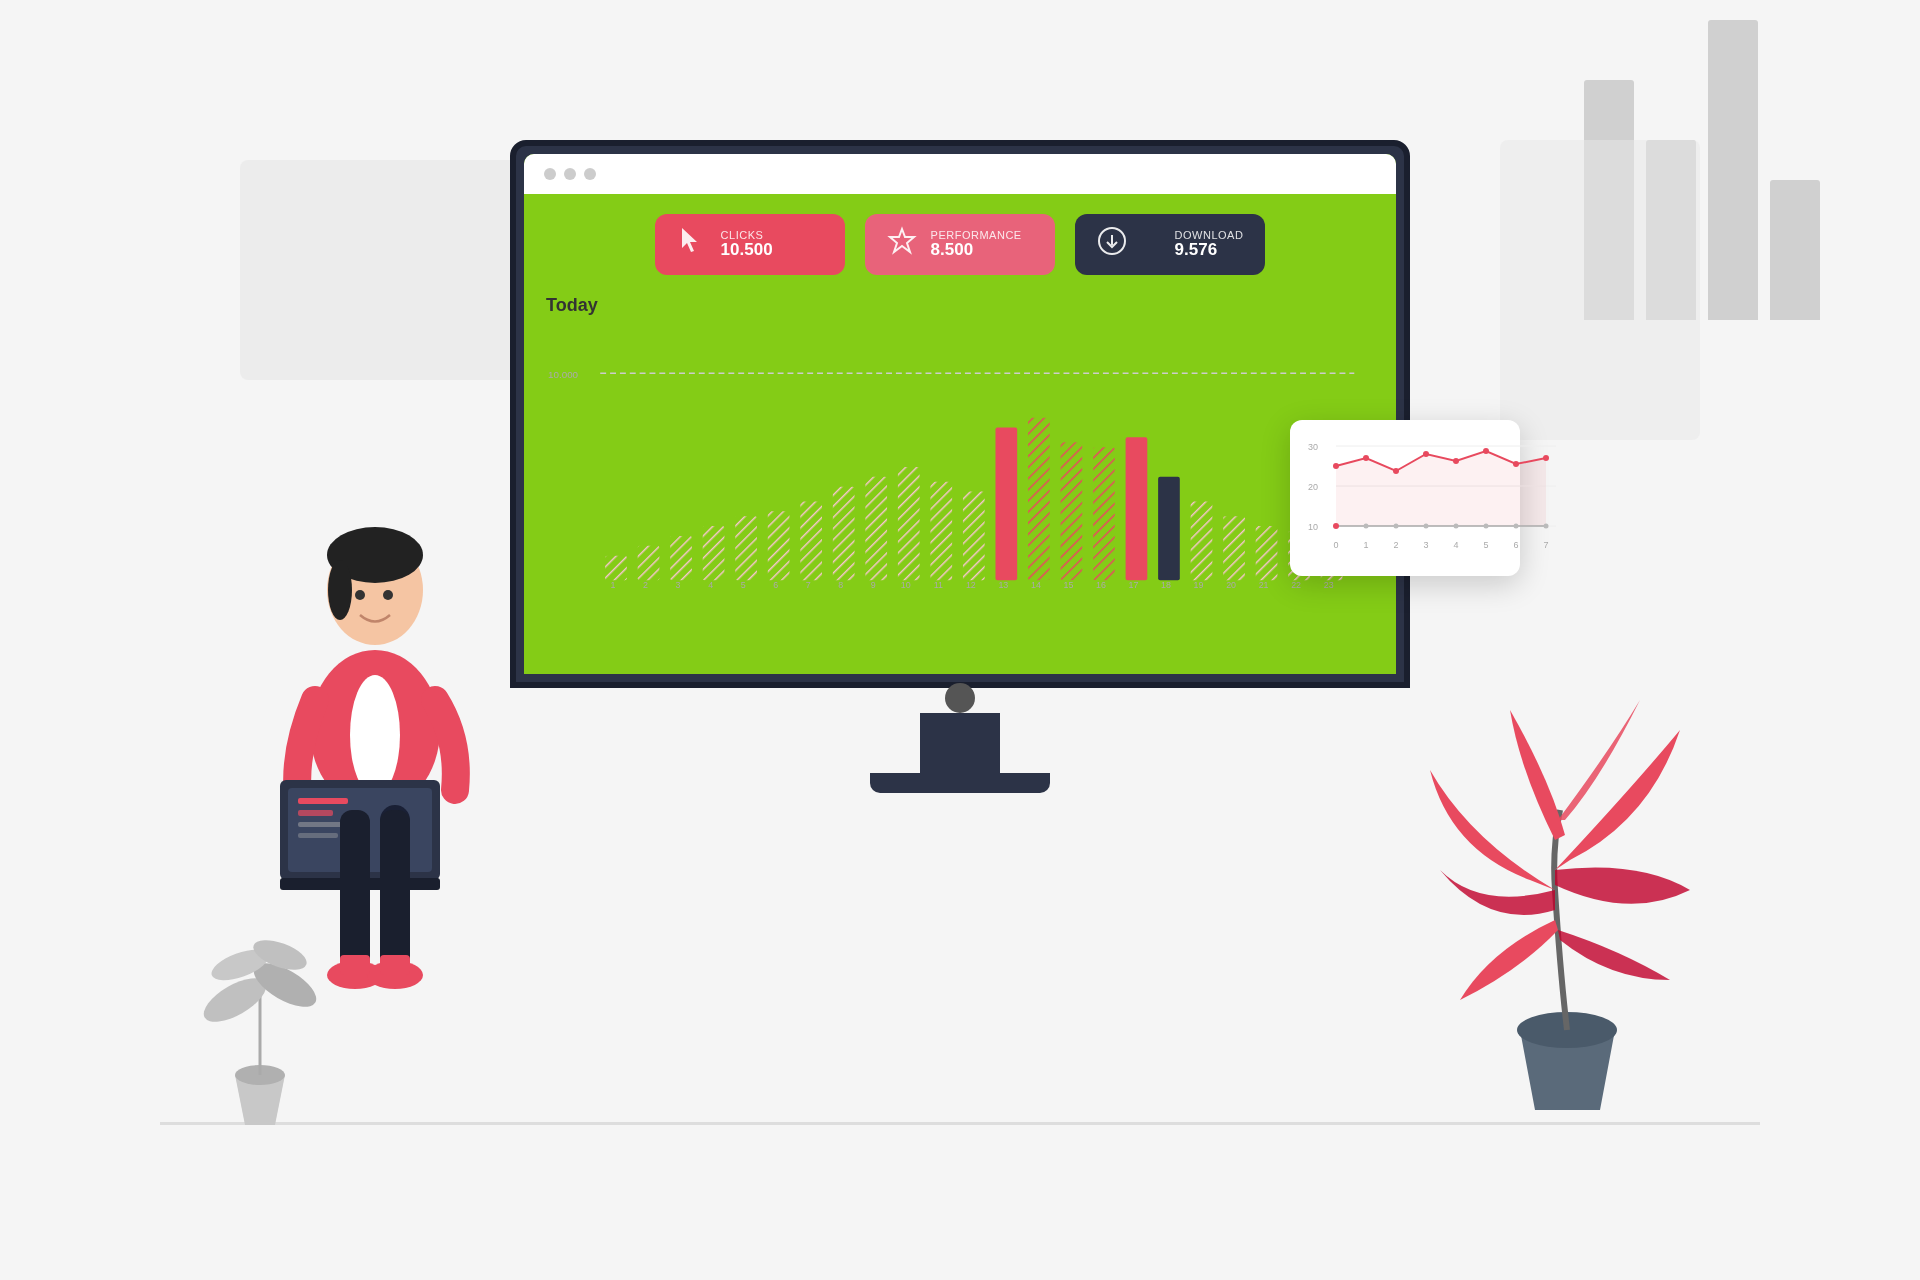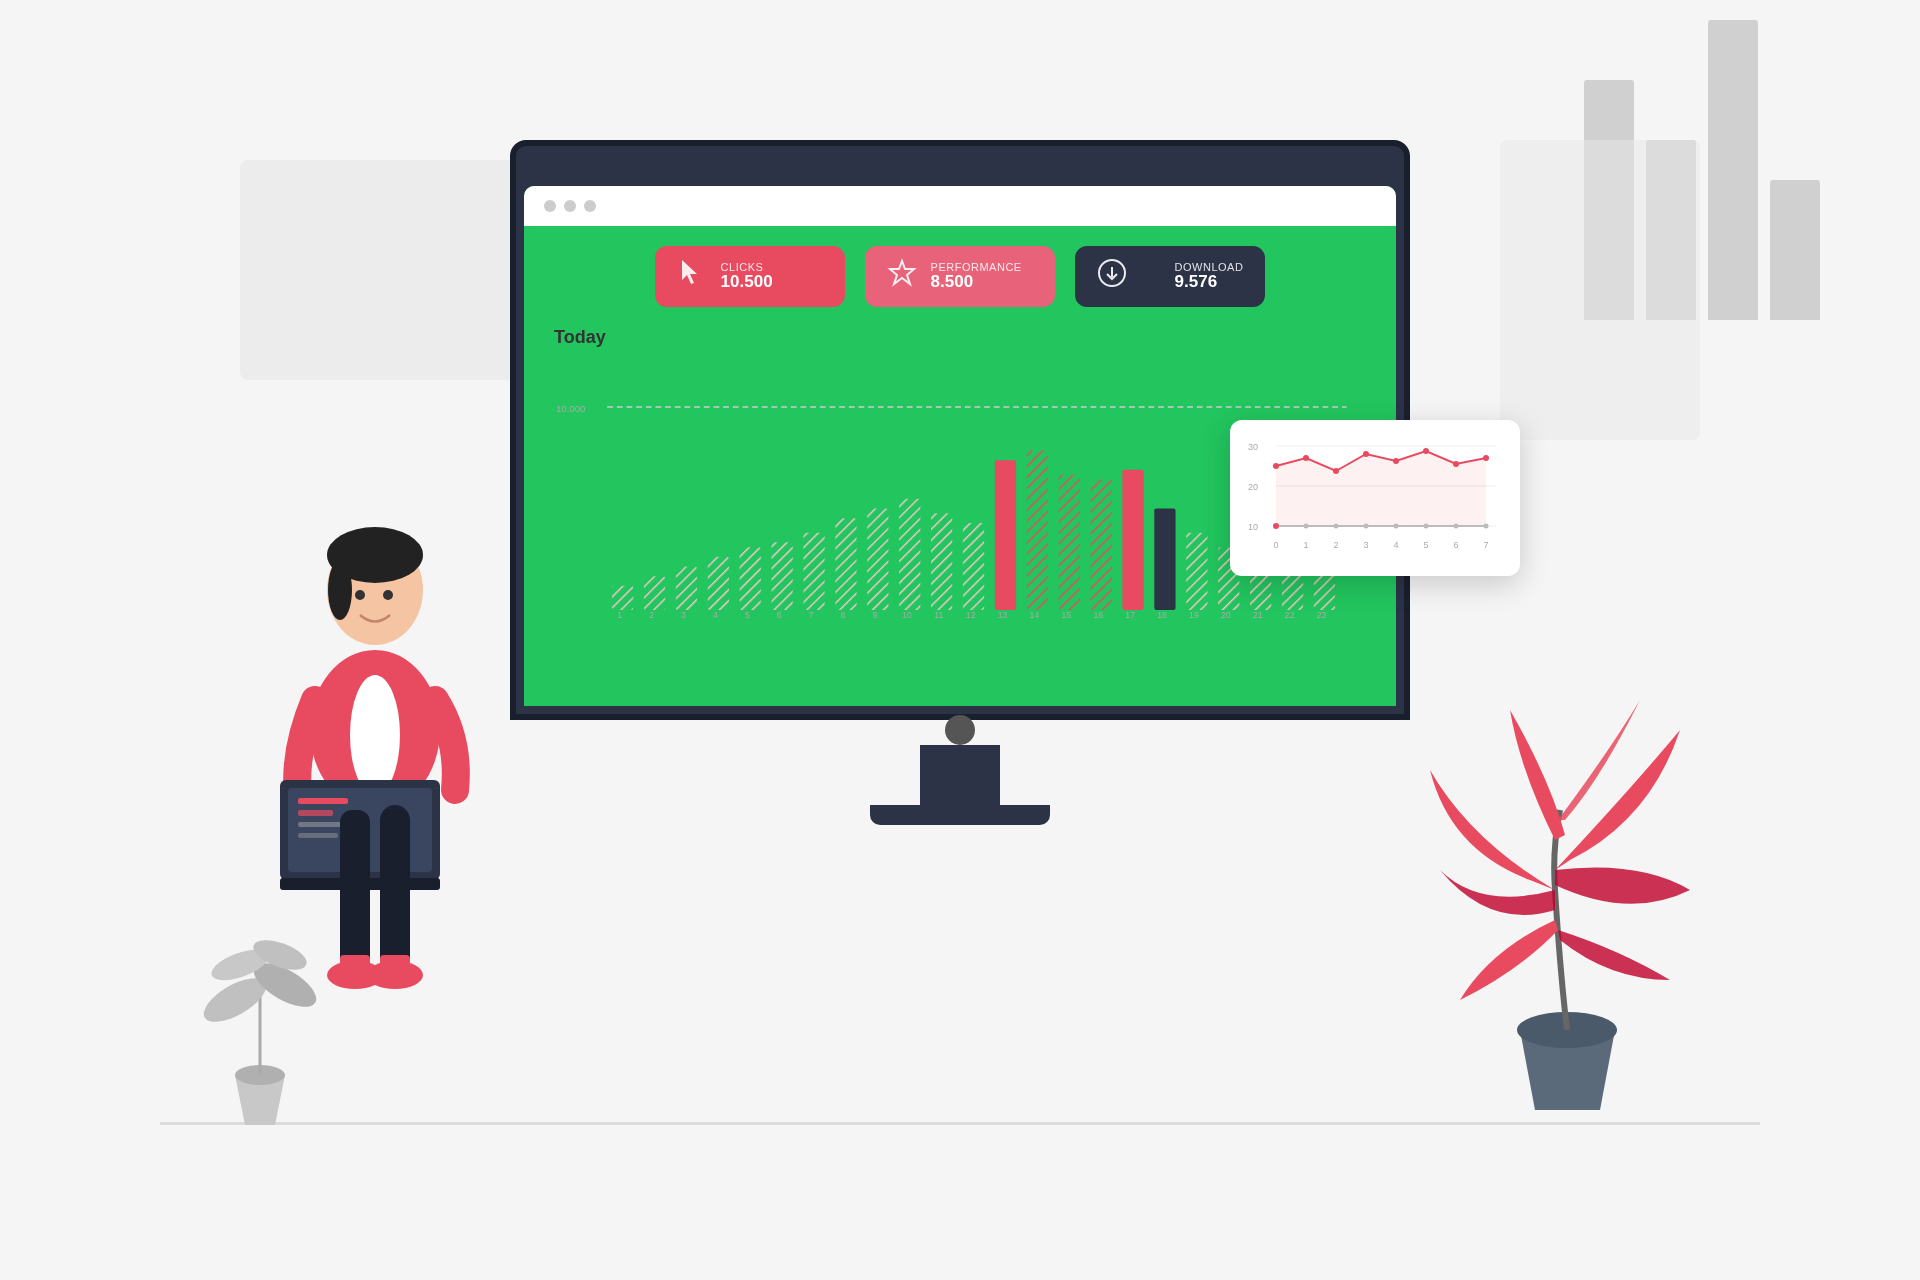--- a/index.html
+++ b/index.html
@@ -73,25 +73,24 @@
       transform: translateX(-50%);
       width: 900px;
     }
     .monitor-screen-wrapper {
       background: #2c3347;
       border-radius: 16px 16px 0 0;
       padding: 8px;
       border: 6px solid #1a1f2e;
     }
     .monitor-screen {
-      background: #22c55e;
+      background: #84cc16;
       border-radius: 10px 10px 0 0;
       overflow: hidden;
       min-height: 520px;
-      margin-top: 32px;
     }
     .monitor-title-bar {
       background: white;
       padding: 14px 20px;
       display: flex;
       align-items: center;
       gap: 8px;
     }
     .title-dot {
       width: 12px; height: 12px;
@@ -152,21 +151,21 @@
       letter-spacing: 0.5px;
     }
     .stat-value {
       font-size: 17px;
       font-weight: bold;
       line-height: 1.1;
     }
 
     
     .chart-area {
-      padding: 10px 30px 20px;
+      padding: 10px 22px 20px;
     }
     .chart-title {
       font-size: 18px;
       font-weight: bold;
       color: #333;
       margin-bottom: 6px;
     }
     .chart-wrapper {
       position: relative;
       height: 280px;
@@ -352,21 +351,21 @@
         </div>
 
       </div>
     </div>
 
     <div class="monitor-stand-button"></div>
     <div class="monitor-stand-neck"></div>
     <div class="monitor-stand-base"></div>
   </div>
 
-  <div style="position:absolute; right: 240px; top: 320px; width: 290px; background: white; border-radius: 12px; box-shadow: 0 8px 30px rgba(0,0,0,0.18); padding: 16px; z-index: 20;">
+  <div style="position:absolute; right: 240px; top: 320px; width: 230px; background: white; border-radius: 12px; box-shadow: 0 8px 30px rgba(0,0,0,0.18); padding: 16px; z-index: 20;">
     <svg viewBox="0 0 260 120" width="260" height="120">
 
       <line x1="30" y1="10" x2="250" y2="10" stroke="#eee" stroke-width="1"></line>
       <line x1="30" y1="50" x2="250" y2="50" stroke="#eee" stroke-width="1"></line>
       <line x1="30" y1="90" x2="250" y2="90" stroke="#eee" stroke-width="1"></line>
 
       <text x="2" y="14" font-size="9" fill="#aaa">30</text>
       <text x="2" y="54" font-size="9" fill="#aaa">20</text>
       <text x="2" y="94" font-size="9" fill="#aaa">10</text>
 

